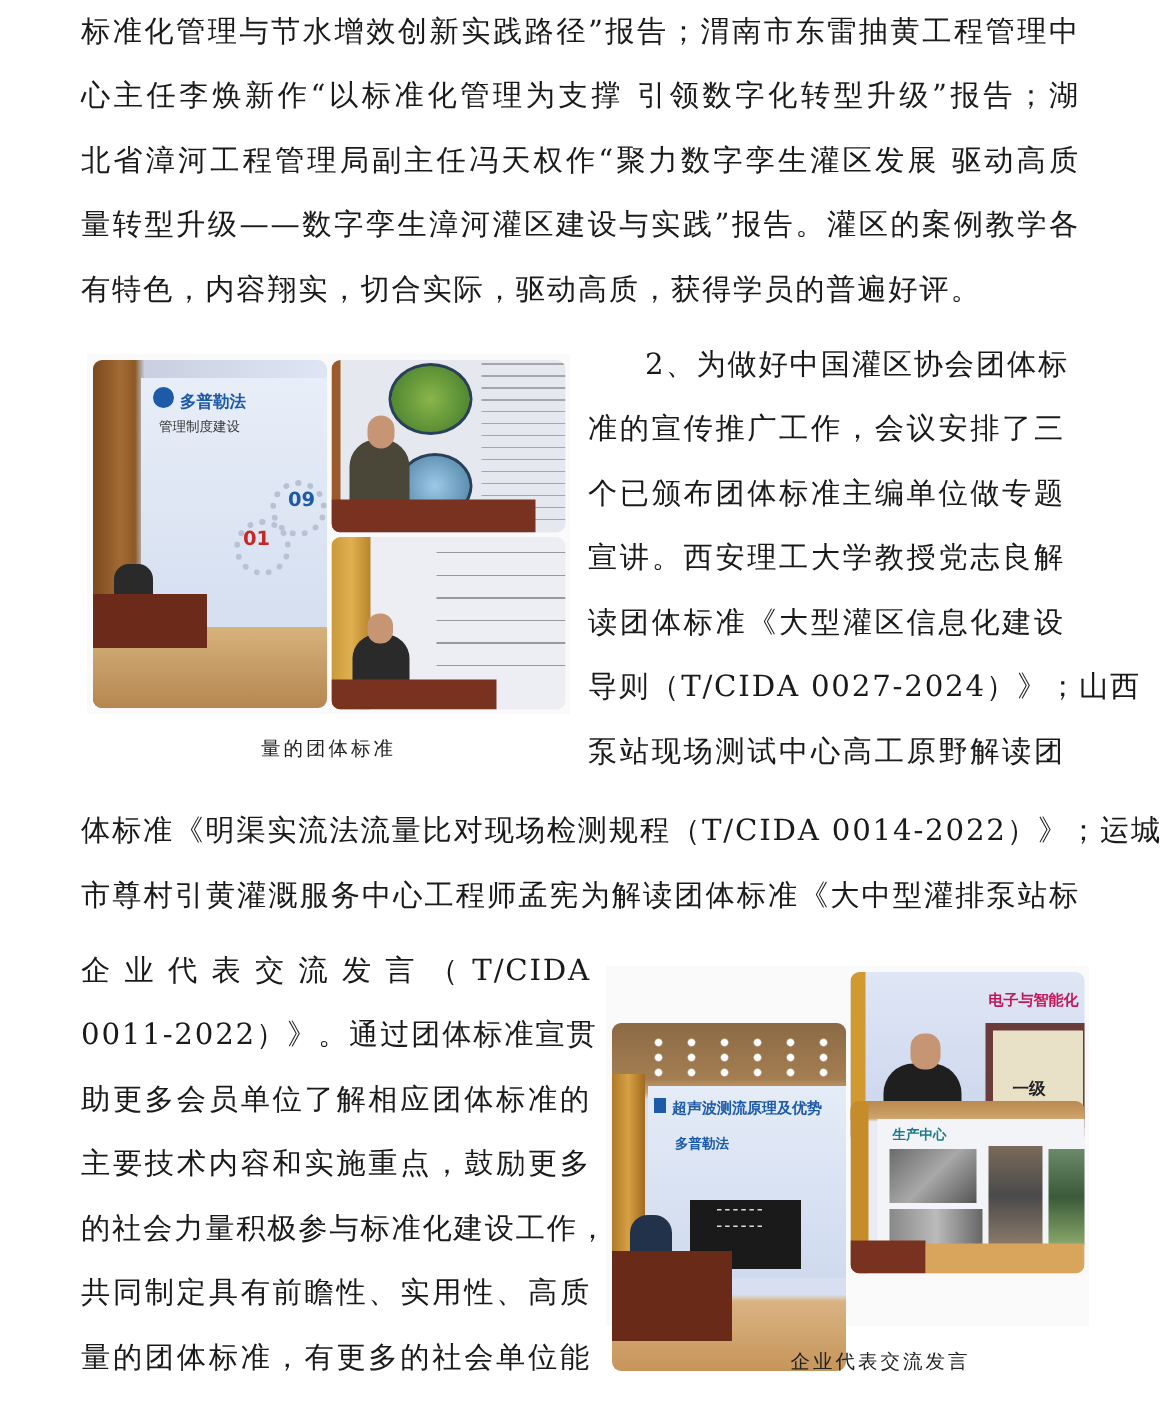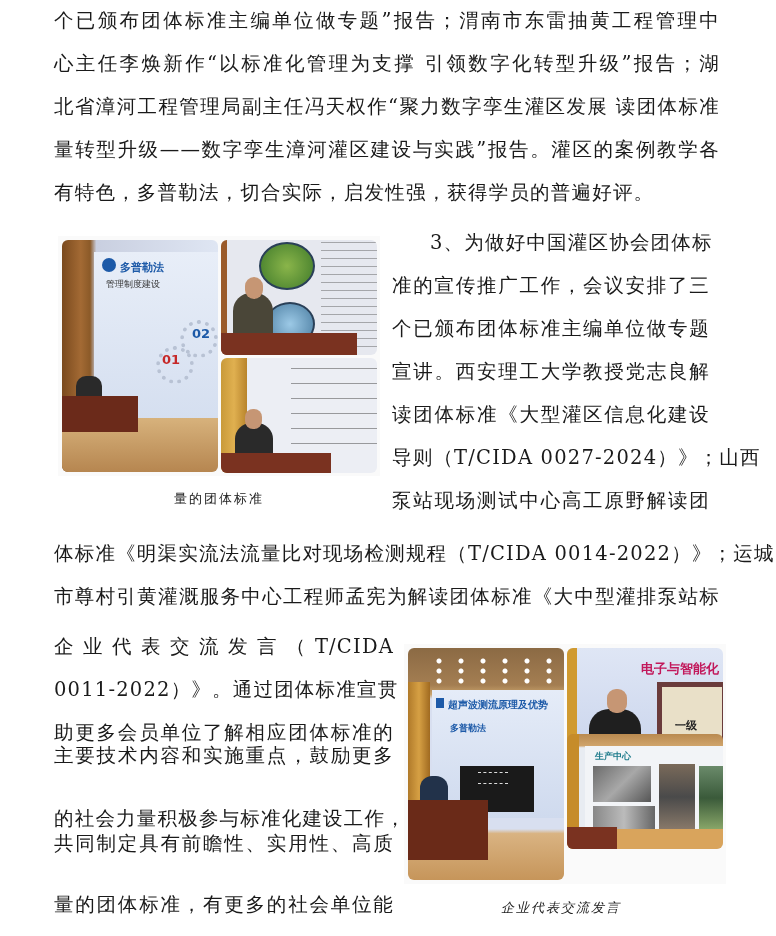--- a/index.html
+++ b/index.html
@@ -38,76 +38,76 @@
 
   
   .p3 { background:#eceef4; }
   .p3 .curtain { position:absolute; left:0; top:0; width:26px; bottom:0; background:linear-gradient(90deg,#c99a3a,#e0b050,#b8842c); }
   .p3 .txt { position:absolute; left:70px; top:0; width:86px; height:100px; background:repeating-linear-gradient(180deg,transparent 0 10px,#444 10px 11px,transparent 11px 15px); opacity:.5; }
   .p3 .desk { position:absolute; left:0; right:46px; bottom:0; height:20px; background:#7a3220; }
   .p3 .person { position:absolute; left:14px; bottom:14px; width:38px; height:36px; background:#2a2a2a; border-radius:16px 16px 4px 4px; }
   .p3 .head { position:absolute; left:24px; bottom:44px; width:17px; height:20px; background:#c69674; border-radius:8px; }
 
   
-  .p4 { background:linear-gradient(180deg,#8b6a44 0%,#a47e52 16%,#c9a36c 20%,#d8dff0 22%,#d8dff0 78%,#d9b382 80%,#c6955a 100%); }
+  .p4 { background:linear-gradient(180deg,#8b6a44 0%,#a47e52 16%,#c9a36c 20%,#d8dff0 22%,#d8dff0 78%,#d9b382 80%,#c6955a 100%);margin-top:34px; }
   .p4 .screen { position:absolute; left:24px; top:42px; right:0; bottom:62px; background:linear-gradient(180deg,#e5ecf8,#cfdaee); }
   .p4 .curtain { position:absolute; left:0; top:34px; width:22px; bottom:40px; background:linear-gradient(90deg,#b07a2a,#d6a044,#a06a20); }
   .p4 .title { position:absolute; left:40px; top:50px; font-size:10px; font-weight:bold; color:#1d5aa8; font-family:"DejaVu Sans",sans-serif; }
   .p4 .bar { position:absolute; left:28px; top:50px; width:8px; height:10px; background:#1d5aa8; }
   .p4 .sub { position:absolute; left:42px; top:74px; font-size:9px; color:#1d5aa8; font-weight:bold; font-family:"DejaVu Sans",sans-serif; }
   .p4 .vid { position:absolute; left:52px; top:118px; width:74px; height:46px; background:#1a1a1a; }
   .p4 .wave { position:absolute; left:70px; top:124px; width:30px; height:10px; border-top:1px dashed #ddd; border-bottom:1px dashed #ddd; }
   .p4 .desk { position:absolute; left:0; bottom:20px; width:80px; height:60px; background:#6a2a18; }
   .p4 .person { position:absolute; left:12px; bottom:78px; width:28px; height:26px; background:#22324a; border-radius:12px 12px 2px 2px; }
   .p4 .lights { position:absolute; left:20px; right:10px; top:8px; height:30px; background:radial-gradient(circle,#fff 0 2px,transparent 3px) 0 0/22px 10px; }
 
   
   .p5 { background:linear-gradient(180deg,#dfe6f5,#c9d4ec); }
   .p5 .curtain { position:absolute; left:0; top:0; width:10px; bottom:0; background:#d09a30; }
   .p5 .board { position:absolute; left:90px; top:34px; width:60px; height:60px; background:#e9e0c8; border:5px solid #6a3b3b; }
   .p5 .boardtxt { position:absolute; left:98px; top:60px; font-size:11px; font-weight:bold; color:#222; font-family:"DejaVu Serif",serif; }
-  .p5 .title { position:absolute; right:4px; top:12px; font-size:13px; font-weight:bold; color:#c2185b; font-family:Liberation Mono, monospace; }
+  .p5 .title { position:absolute; right:4px; top:12px; font-size:10px; font-weight:bold; color:#c2185b; font-family:Liberation Mono, monospace; }
   .p5 .desk { position:absolute; left:0; right:0; bottom:0; height:18px; background:#7a3220; }
   .p5 .person { position:absolute; left:22px; bottom:10px; width:52px; height:44px; background:#1f1f1f; border-radius:20px 20px 4px 4px; }
   .p5 .head { position:absolute; left:40px; bottom:50px; width:20px; height:24px; background:#c69674; border-radius:9px; }
 
   
   .p6 { background:linear-gradient(180deg,#b98a50 0%,#cfa36a 10%,#e8ecf2 12%); }
   .p6 .curtain { position:absolute; left:0; top:0; width:12px; bottom:0; background:#c68c2a; }
   .p6 .screen { position:absolute; left:18px; top:12px; right:0; bottom:20px; background:#f2f4f7; }
   .p6 .title { position:absolute; left:28px; top:16px; font-size:9px; font-weight:bold; color:#1c7a8a; font-family:"DejaVu Sans",sans-serif; }
   .p6 .img1 { position:absolute; left:26px; top:32px; width:58px; height:36px; background:linear-gradient(135deg,#6b6b6b,#a8a8a8,#555); }
   .p6 .img2 { position:absolute; left:92px; top:30px; width:36px; height:66px; background:linear-gradient(180deg,#7a6a5a,#4a4a4a,#8a7a6a); }
   .p6 .img3 { position:absolute; left:132px; top:32px; width:26px; height:64px; background:linear-gradient(180deg,#6a8a6a,#3a5a3a,#8aa86a); }
   .p6 .img4 { position:absolute; left:26px; top:72px; width:62px; height:24px; background:linear-gradient(90deg,#888,#bbb,#666); }
   .p6 .desk { position:absolute; left:0; bottom:0; width:50px; height:22px; background:#7a3220; }
   .p6 .stage { position:absolute; left:50px; right:0; bottom:0; height:20px; background:#d9a45c; }
 </style>
 </head>
 <body>
 
 <div>
-  <div class="line wide" style="top:8px">个已颁布团体标准主编单位做专题”报告；渭南市东雷抽黄工程管理中</div>
+  <div class="line wide" style="top:8px">标准化管理与节水增效创新实践路径”报告；渭南市东雷抽黄工程管理中</div>
   <div class="line wide" style="top:51px">心主任李焕新作“以标准化管理为支撑 引领数字化转型升级”报告；湖</div>
-  <div class="line wide" style="top:94px">北省漳河工程管理局副主任冯天权作“聚力数字孪生灌区发展 读团体标准</div>
+  <div class="line wide" style="top:94px">北省漳河工程管理局副主任冯天权作“聚力数字孪生灌区发展 驱动高质</div>
   <div class="line wide" style="top:137px">量转型升级——数字孪生漳河灌区建设与实践”报告。灌区的案例教学各</div>
-  <div class="line" style="top:180px">有特色，多普勒法，切合实际，启发性强，获得学员的普遍好评。</div>
+  <div class="line" style="top:180px">有特色，内容翔实，切合实际，驱动高质，获得学员的普遍好评。</div>
 </div>
 
 <div>
   <div class="collage" style="left:58px;top:236px;width:322px;height:240px;"></div>
 
   <div class="photo p1" style="left:62px;top:240px;width:156px;height:232px;">
     <div class="slide"></div>
     <div class="bubble"></div>
     <div class="title" style="left:58px">多普勒法</div>
     <div class="sub">管理制度建设</div>
     <div class="gear" style="left:118px;top:80px;width:30px;height:30px;"></div>
     <div class="gear" style="left:94px;top:106px;width:30px;height:30px;"></div>
-    <div class="n02">02</div>
+    <div class="n02">09</div>
     <div class="n01">01</div>
     <div class="stage"></div>
     <div class="person"></div>
     <div class="desk"></div>
   </div>
 
   <div class="photo p2" style="left:221px;top:240px;width:156px;height:115px;">
     <div class="curtain"></div>
     <div class="circle"></div>
     <div class="circle2"></div>
@@ -122,37 +122,37 @@
     <div class="txt"></div>
     <div class="person"></div>
     <div class="head"></div>
     <div class="desk"></div>
   </div>
 
   <div class="caption" style="left:58px;top:490px;width:322px;">量的团体标准</div>
 </div>
 
 <div>
-  <div class="line rcol" style="top:230px;text-indent:38px;">3、为做好中国灌区协会团体标</div>
+  <div class="line rcol" style="top:230px;text-indent:38px;">2、为做好中国灌区协会团体标</div>
   <div class="line rcol" style="top:273px">准的宣传推广工作，会议安排了三</div>
   <div class="line rcol" style="top:316px">个已颁布团体标准主编单位做专题</div>
   <div class="line rcol" style="top:359px">宣讲。西安理工大学教授党志良解</div>
   <div class="line rcol" style="top:402px">读团体标准《大型灌区信息化建设</div>
   <div class="line rcol" style="top:445px">导则（T/CIDA 0027-2024）》；山西</div>
   <div class="line rcol" style="top:488px">泵站现场测试中心高工原野解读团</div>
 
   <div class="line wide" style="top:541px">体标准《明渠实流法流量比对现场检测规程（T/CIDA 0014-2022）》；运城</div>
   <div class="line wide" style="top:584px">市尊村引黄灌溉服务中心工程师孟宪为解读团体标准《大中型灌排泵站标</div>
 
   <div class="line lcol" style="top:634px">企业代表交流发言（T/CIDA</div>
   <div class="line lcol" style="top:677px">0011-2022）》。通过团体标准宣贯，帮</div>
   <div class="line lcol" style="top:720px">助更多会员单位了解相应团体标准的</div>
-  <div class="line lcol" style="top:743px">主要技术内容和实施重点，鼓励更多</div>
+  <div class="line lcol" style="top:763px">主要技术内容和实施重点，鼓励更多</div>
   <div class="line lcol" style="top:806px">的社会力量积极参与标准化建设工作，</div>
-  <div class="line lcol" style="top:831px">共同制定具有前瞻性、实用性、高质</div>
+  <div class="line lcol" style="top:849px">共同制定具有前瞻性、实用性、高质</div>
   <div class="line lcol" style="top:892px">量的团体标准，有更多的社会单位能</div>
 </div>
 
 <div>
   <div class="collage" style="left:404px;top:644px;width:322px;height:240px;"></div>
 
   <div class="photo p4" style="left:408px;top:648px;width:156px;height:232px;">
     <div class="lights"></div>
     <div class="curtain"></div>
     <div class="screen"></div>
@@ -180,14 +180,14 @@
     <div class="screen"></div>
     <div class="title">生产中心</div>
     <div class="img1"></div>
     <div class="img2"></div>
     <div class="img3"></div>
     <div class="img4"></div>
     <div class="stage"></div>
     <div class="desk"></div>
   </div>
 
-  <div class="caption" style="left:400px;top:899px;width:322px;font-style:italic;">企业代表交流发言</div>
+  <div class="caption" style="left:426px;top:899px;width:322px;">企业代表交流发言</div>
 </div>
 
 </body></html>

